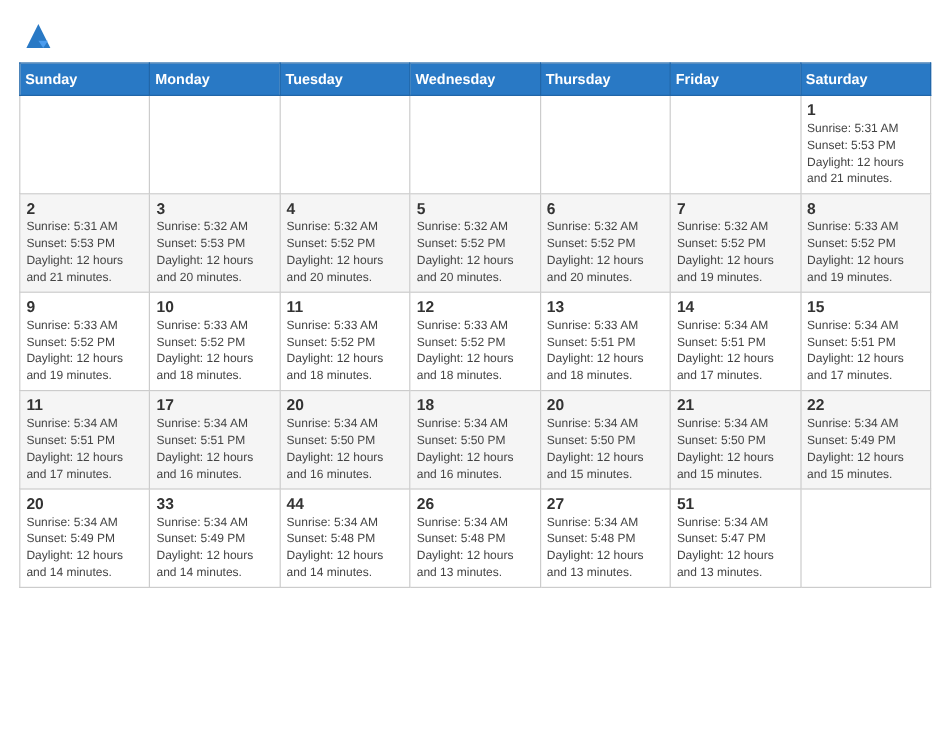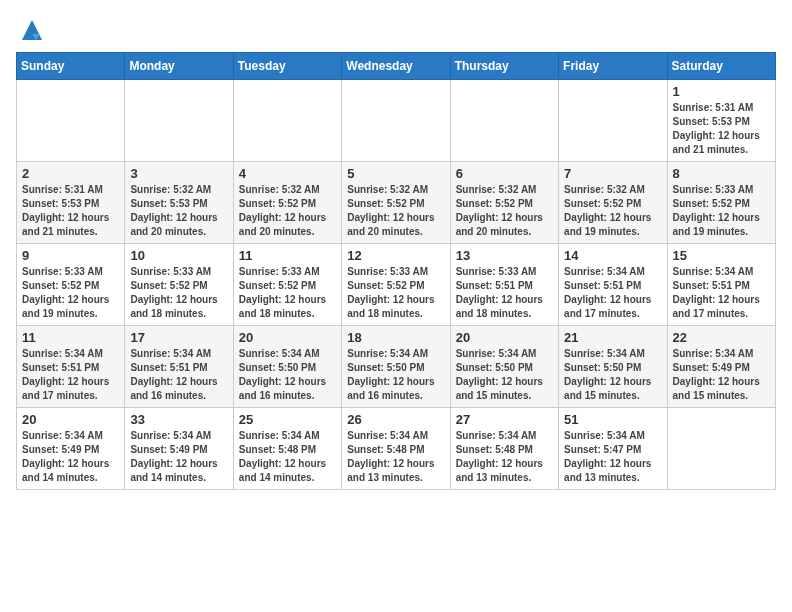--- a/index.html
+++ b/index.html
@@ -76,21 +76,20 @@
     .day-num {
       font-size: 13px;
       font-weight: bold;
       display: block;
       margin-bottom: 2px;
     }
     .day-info {
       font-size: 10px;
       line-height: 1.4;
       color: #444;
-      font-weight: bold;
     }
     .empty-cell {
       background: #fff !important;
     }
   </style>
 </head>
 <body>
 
 <div class="header-area">
   <div class="logo">
@@ -301,21 +300,21 @@
 and 14 minutes.</div>
         </td>
         <td>
           <span class="day-num">33</span>
           <div class="day-info" style="white-space: pre-line;">Sunrise: 5:34 AM
 Sunset: 5:49 PM
 Daylight: 12 hours
 and 14 minutes.</div>
         </td>
         <td>
-          <span class="day-num">25</span>
+          <span class="day-num">44</span>
           <div class="day-info" style="white-space: pre-line;">Sunrise: 5:34 AM
 Sunset: 5:48 PM
 Daylight: 12 hours
 and 14 minutes.</div>
         </td>
         <td>
           <span class="day-num">26</span>
           <div class="day-info" style="white-space: pre-line;">Sunrise: 5:34 AM
 Sunset: 5:48 PM
 Daylight: 12 hours

